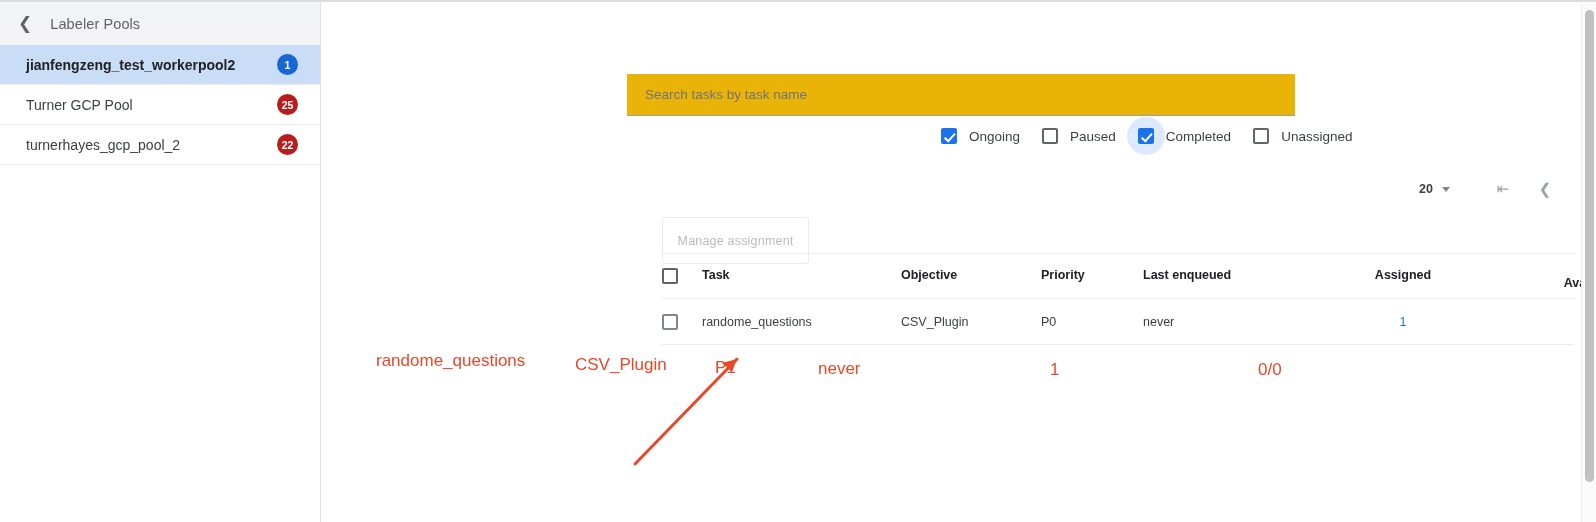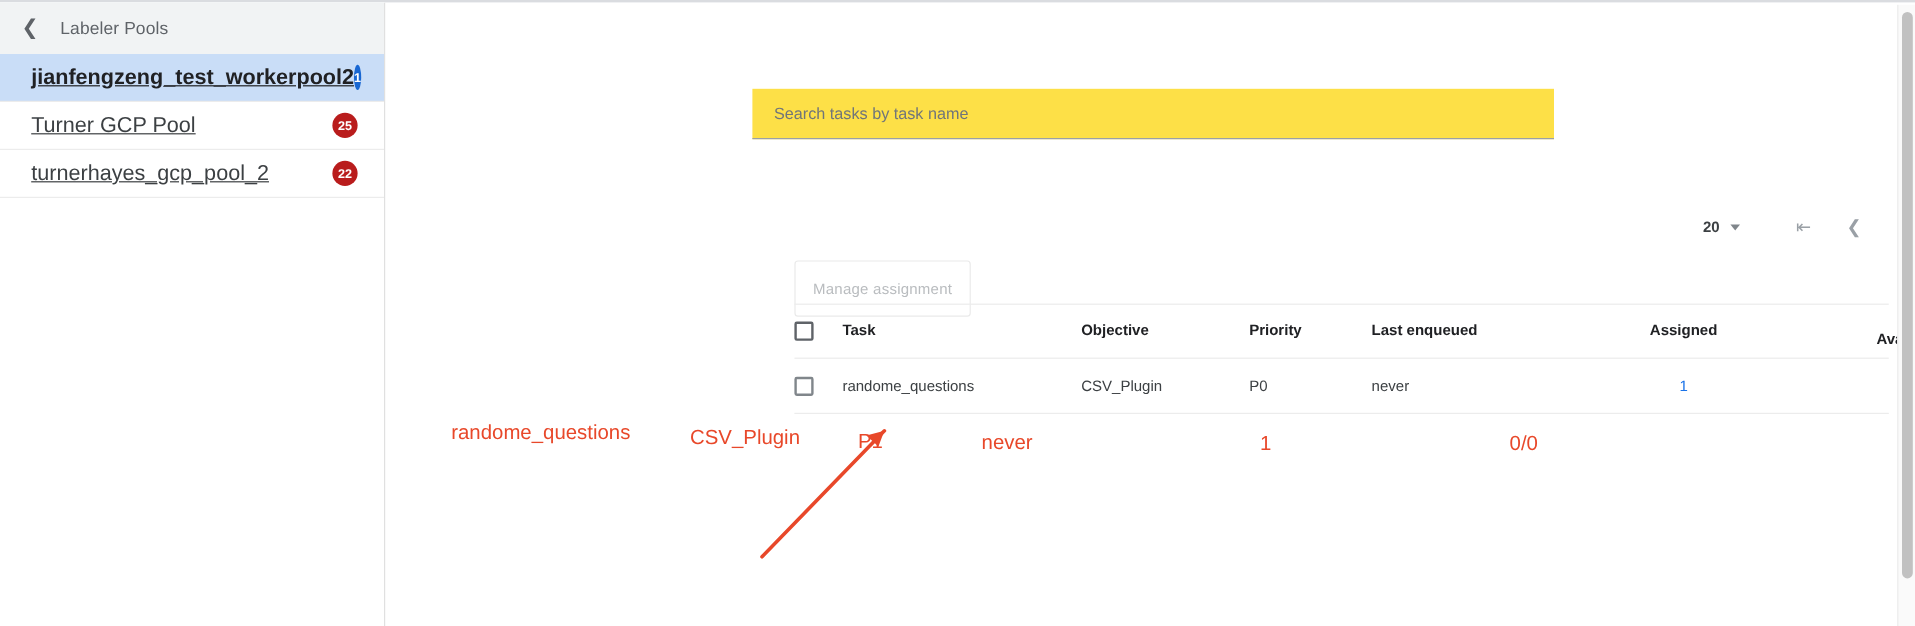--- a/index.html
+++ b/index.html
@@ -65,24 +65,23 @@
     border-bottom: 1px solid #ececec;
     cursor: pointer;
     background: #fff;
   }
   .pool-item.selected {
     background: #c9ddf7;
   }
   .pool-item.selected .pool-name { font-weight: bold; color: #202124; }
   .pool-name {
     flex: 1;
-    font-size: 18px;
+    font-size: 14px;
     color: #3c4043;
     white-space: nowrap;
-    text-decoration: underline;
   }
   .pool-badge {
     width: 21px;
     height: 21px;
     border-radius: 50%;
     background: #b91c1c;
     color: #fff;
     font-size: 10.5px;
     display: flex;
     align-items: center;
@@ -129,21 +128,21 @@
 
   
   .search-wrap {
     position: absolute;
     left: 306px;
     top: 72px;
     width: 668px;
   }
   .search-field {
     height: 42px;
-    background: #fde047;
+    background: #eab308;
     border-bottom: 1px solid #9aa0a6;
     display: flex;
     align-items: center;
     padding: 0 16px;
     box-sizing: border-box;
   }
   .search-input {
     border: 0;
     outline: 0;
     background: transparent;
@@ -373,20 +372,39 @@
 
   <div class="main">
 
 
     <div class="search-wrap">
       <div class="search-field">
         <input class="search-input" type="text" placeholder="Search tasks by task name" style="">
       </div>
     </div>
 
+    <div class="filters">
+      <div class="filter">
+        <span class="cb checked"></span>
+        <span class="filter-label">Ongoing</span>
+      </div>
+      <div class="filter">
+        <span class="cb"></span>
+        <span class="filter-label">Paused</span>
+      </div>
+      <div class="filter">
+        <span class="cb-halo"></span>
+        <span class="cb checked"></span>
+        <span class="filter-label">Completed</span>
+      </div>
+      <div class="filter">
+        <span class="cb"></span>
+        <span class="filter-label">Unassigned</span>
+      </div>
+    </div>
 
     <div class="paginator">
       <div class="page-size">
         <span>20</span>
         <span class="caret"></span>
       </div>
       <div class="pg-btn">⇤</div>
       <div class="pg-btn">❮</div>
     </div>
 

